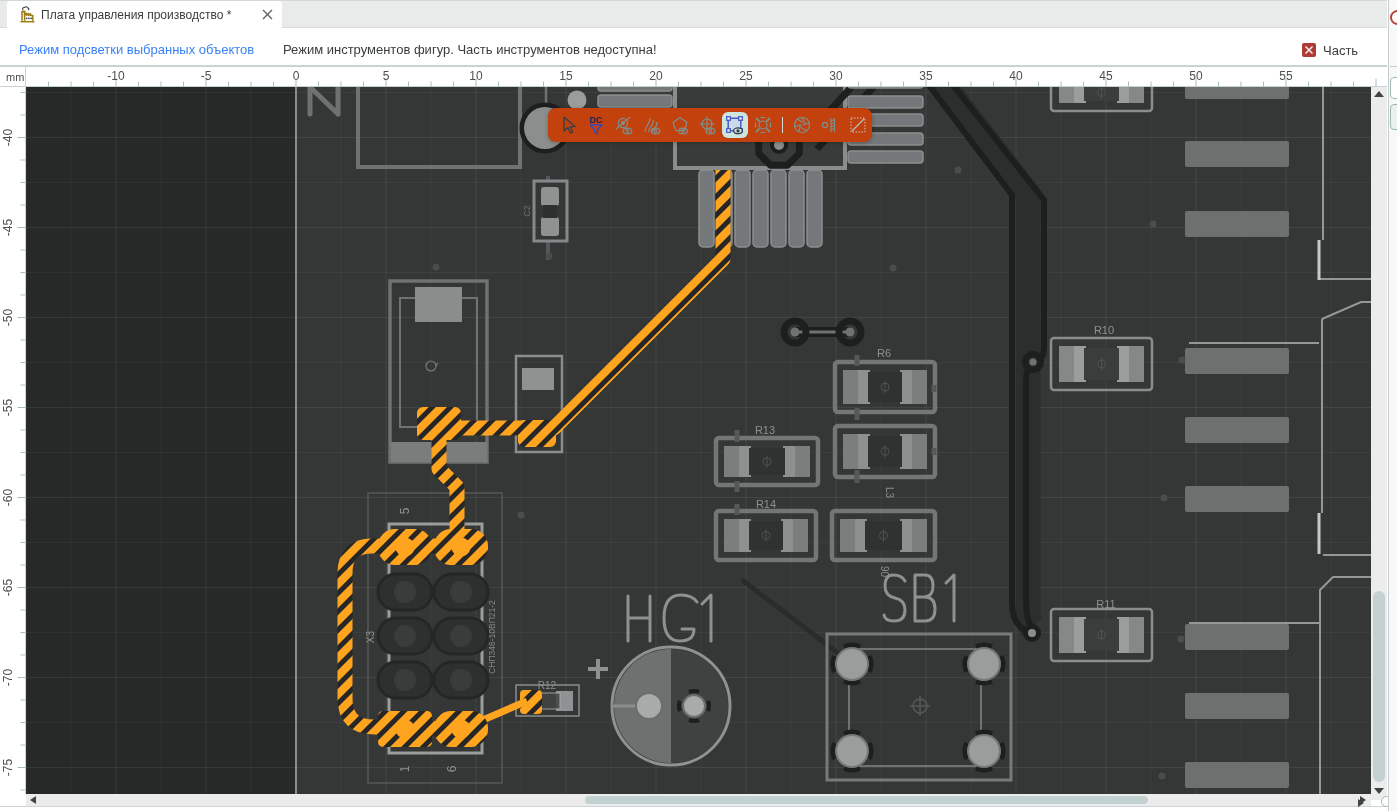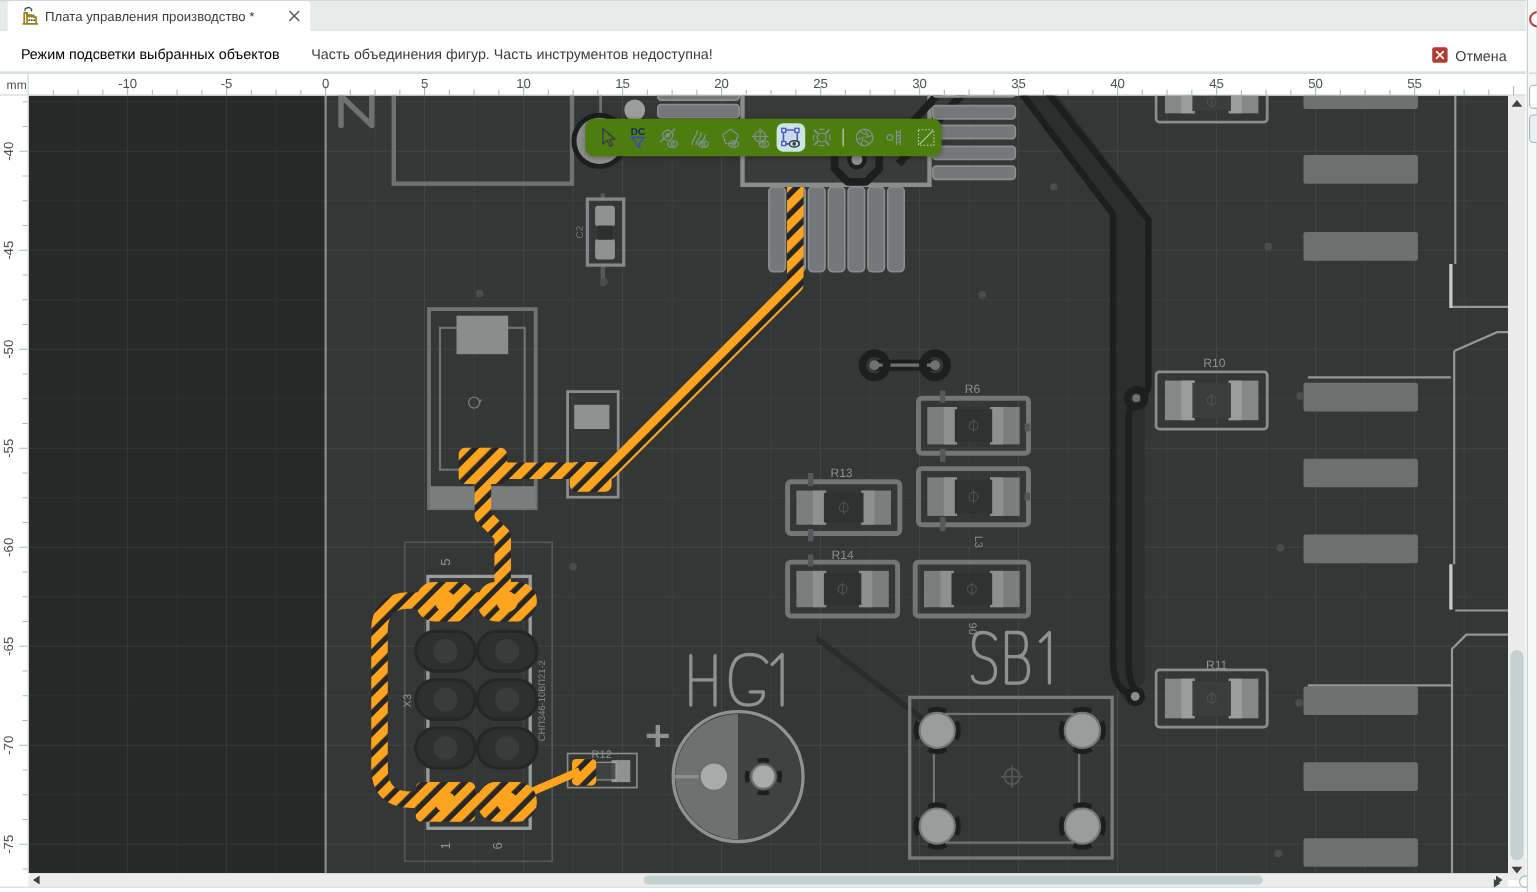--- a/index.html
+++ b/index.html
@@ -18,28 +18,28 @@
       <circle cx="9.9" cy="12.3" r="0.9" fill="#37474f"></circle>
       <circle cx="12.2" cy="12.3" r="0.9" fill="#37474f"></circle>
     </svg>
   <div style="position:absolute;left:34px;top:7px;font-size:12px;font-weight:normal;color:#3a3d3d;white-space:nowrap">Плата управления производство *</div>
   <svg width="11" height="11" viewBox="0 0 11 11" style="position:absolute;left:255px;top:8px">
       <path d="M1,1 L10,10 M10,1 L1,10" stroke="#5f6368" stroke-width="1.4"></path>
     </svg>
 </div>
 
 <div style="position:absolute;left:0;top:28px;width:1387px;height:38px;background:#fff;border-bottom:1px solid #ccd4d4"></div>
-<div style="position:absolute;left:19px;top:42px;font-size:13px;color:#000000">Режим подсветки выбранных объектов</div>
-<div style="position:absolute;left:283px;top:42px;font-size:13px;color:#3a3d3d">Часть объединения фигур. Часть инструментов недоступна!</div>
+<div style="position:absolute;left:19px;top:42px;font-size:13px;color:#3b82f6">Режим подсветки выбранных объектов</div>
+<div style="position:absolute;left:283px;top:42px;font-size:13px;color:#3a3d3d">Режим инструментов фигур. Часть инструментов недоступна!</div>
 <div style="position:absolute;left:1302px;top:43px;width:14px;height:14px;background:#b03a34;border-radius:2px">
   <svg width="8" height="8" viewBox="0 0 8 8" style="position:absolute;left:3px;top:3px">
       <path d="M0.5,0.5 L7.5,7.5 M7.5,0.5 L0.5,7.5" stroke="#fff" stroke-width="1.4"></path>
     </svg>
 </div>
-<div style="position:absolute;left:1323px;top:43px;font-size:13px;color:#3a3d3d">Отмена</div>
+<div style="position:absolute;left:1323px;top:43px;font-size:13px;color:#3a3d3d">Часть</div>
 
 <svg style="position:absolute;left:0;top:0" width="1397" height="88" viewBox="0 0 1397 88">
     <rect x="0" y="66" width="1387" height="21" fill="#ffffff"></rect>
     <line x1="0" y1="66.5" x2="1387" y2="66.5" stroke="#c9d2d2" stroke-width="1"></line>
     <line x1="0" y1="86.5" x2="1387" y2="86.5" stroke="#c9d2d2" stroke-width="1"></line>
     <line x1="25.5" y1="67" x2="25.5" y2="87" stroke="#c9d2d2" stroke-width="1"></line>
     <text x="6" y="81" font-size="11" fill="#4c5051">mm</text>
     <path d="M48.5,81.5 V86.5 M71.0,81.5 V86.5 M93.5,81.5 V86.5 M116.0,78.5 V86.5 M138.5,81.5 V86.5 M161.0,81.5 V86.5 M183.5,81.5 V86.5 M206.0,78.5 V86.5 M228.5,81.5 V86.5 M251.0,81.5 V86.5 M273.5,81.5 V86.5 M296.0,78.5 V86.5 M318.5,81.5 V86.5 M341.0,81.5 V86.5 M363.5,81.5 V86.5 M386.0,78.5 V86.5 M408.5,81.5 V86.5 M431.0,81.5 V86.5 M453.5,81.5 V86.5 M476.0,78.5 V86.5 M498.5,81.5 V86.5 M521.0,81.5 V86.5 M543.5,81.5 V86.5 M566.0,78.5 V86.5 M588.5,81.5 V86.5 M611.0,81.5 V86.5 M633.5,81.5 V86.5 M656.0,78.5 V86.5 M678.5,81.5 V86.5 M701.0,81.5 V86.5 M723.5,81.5 V86.5 M746.0,78.5 V86.5 M768.5,81.5 V86.5 M791.0,81.5 V86.5 M813.5,81.5 V86.5 M836.0,78.5 V86.5 M858.5,81.5 V86.5 M881.0,81.5 V86.5 M903.5,81.5 V86.5 M926.0,78.5 V86.5 M948.5,81.5 V86.5 M971.0,81.5 V86.5 M993.5,81.5 V86.5 M1016.0,78.5 V86.5 M1038.5,81.5 V86.5 M1061.0,81.5 V86.5 M1083.5,81.5 V86.5 M1106.0,78.5 V86.5 M1128.5,81.5 V86.5 M1151.0,81.5 V86.5 M1173.5,81.5 V86.5 M1196.0,78.5 V86.5 M1218.5,81.5 V86.5 M1241.0,81.5 V86.5 M1263.5,81.5 V86.5 M1286.0,78.5 V86.5 M1308.5,81.5 V86.5 M1331.0,81.5 V86.5 M1353.5,81.5 V86.5 M1376.0,78.5 V86.5" stroke="#a9bdbd" stroke-width="1" fill="none"></path>
     <text x="116" y="80" font-size="12" fill="#4c5051" text-anchor="middle">-10</text>
     <text x="206" y="80" font-size="12" fill="#4c5051" text-anchor="middle">-5</text>
@@ -286,21 +286,21 @@
     <rect x="378" y="529" width="54" height="36" rx="17" fill="url(#hz)"></rect>
     <circle cx="405" cy="547" r="9.5" fill="#ffa41e"></circle>
     <rect x="434" y="529" width="54" height="36" rx="17" fill="url(#hz)"></rect>
     <circle cx="461" cy="547" r="9.5" fill="#ffa41e"></circle>
     <rect x="378" y="711" width="54" height="36" rx="5" fill="url(#hz)"></rect>
     <circle cx="405" cy="729" r="9.5" fill="#ffa41e"></circle>
     <rect x="434" y="711" width="54" height="36" rx="17" fill="url(#hz)"></rect>
     <circle cx="461" cy="729" r="9.5" fill="#ffa41e"></circle>
   </svg>
 
-<div style="position:absolute;left:532px;top:108px;width:324px;height:34px;background:#4d7c0f;border-radius:8px;
+<div style="position:absolute;left:548px;top:108px;width:324px;height:34px;background:#c2410c;border-radius:8px;
      box-shadow:0 1px 4px rgba(0,0,0,0.25);display:flex;align-items:center;padding-left:6px">
 <div style="width:26px;height:26px;display:flex;align-items:center;justify-content:center;margin:0 1px">
       <svg width="20" height="20" viewBox="0 0 20 20">
         <path d="M6,2 L6,16 L10,12.5 L12.4,18 L14.6,17 L12.2,11.8 L17,11.5 Z" fill="none" stroke="#3c4043" stroke-width="1.4" stroke-linejoin="round"></path>
       </svg>
     </div>
     <div style="width:26px;height:26px;display:flex;align-items:center;justify-content:center;margin:0 1px">
       <svg width="20" height="20" viewBox="0 0 20 20">
         <text x="10" y="8" font-size="9" font-weight="bold" fill="#17255c" text-anchor="middle" font-family="Liberation Sans">DC</text>
         <path d="M4,10 H16 L11.5,14.5 V19 L8.5,16.8 V14.5 Z" fill="none" stroke="#3646c8" stroke-width="1.3" stroke-linejoin="round"></path>

